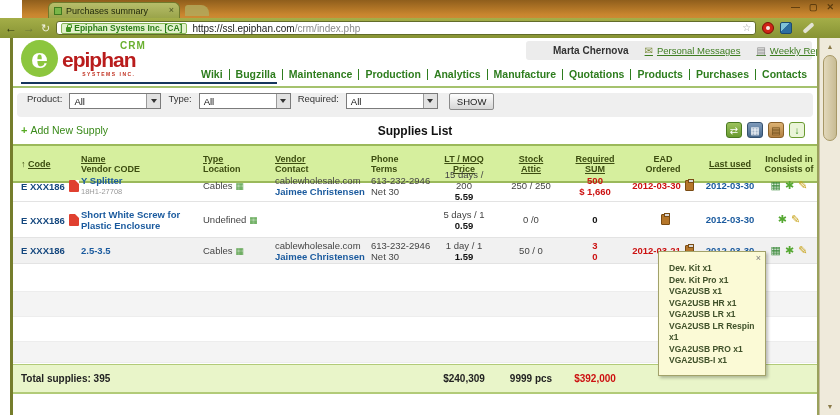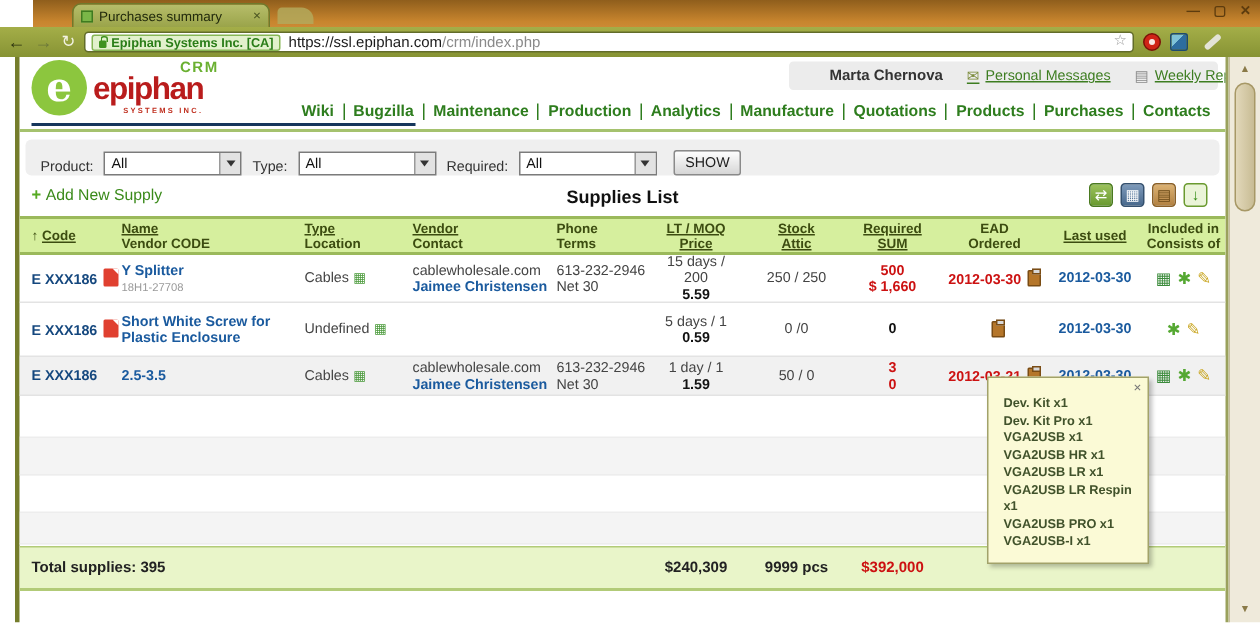--- a/index.html
+++ b/index.html
@@ -73,21 +73,21 @@
   .ulink .ic { font-size:10px; text-decoration:none; display:inline-block; }
   .ic-env { color:#7c8c3c; } .ic-rep { color:#8a8a8a; }
 
   .mainnav { position:absolute; right:4px; top:31px; display:flex; font-size:10.5px; font-weight:bold; color:#2e7d1e; }
   .mainnav span { padding:0 6px; border-right:1px solid #2e7d1e; cursor:pointer; line-height:11px; }
   .mainnav span:last-child { border-right:none; }
   .header-underline { position:absolute; left:0; right:0; top:48px; height:2px; background:#a5c26e; }
 
   
   .filterbar { position:absolute; top:55px; left:4px; right:4px; height:24px; background:#efefef;
-    border-radius:4px; display:flex; align-items:flex-end; gap:7px; padding:0 10px; font-size:9.5px; color:#333; }
+    border-radius:4px; display:flex; align-items:flex-start; gap:7px; padding:0 10px; font-size:9.5px; color:#333; }
   .flabel { white-space:nowrap; }
   .sel { width:92px; height:16px; background:#fff; border:1px solid #7b7b7b; display:flex; align-items:center;
     padding-left:4px; font-size:9.5px; color:#111; cursor:pointer; }
   .sel .arrow { margin-left:auto; width:14px; align-self:stretch; background:#e2e2e2; border-left:1px solid #9a9a9a;
     display:flex; align-items:center; justify-content:center; }
   .tri { width:0; height:0; border-left:3px solid transparent; border-right:3px solid transparent; border-top:4px solid #333; }
   .showbtn { height:17px; padding:0 7px; font-size:9.5px; color:#222; background:linear-gradient(#fefefe,#d6d6d6);
     border:1px solid #8a8a8a; border-radius:2px; margin-left:4px; cursor:pointer; font-family:inherit; }
 
   
@@ -100,21 +100,21 @@
   .act { width:16px; height:16px; border-radius:3px; display:flex; align-items:center; justify-content:center;
     font-size:10px; color:#fff; cursor:pointer; }
   .act-transfer { background:linear-gradient(#9cc25c,#699a30); border:1px solid #4a7a20; }
   .act-calc { background:linear-gradient(#7e9aba,#48688c); border:1px solid #34506e; }
   .act-boxes { background:linear-gradient(#dcb273,#b28142); border:1px solid #8a6028; color:#6a4a18; }
   .act-down { background:#eaf4d8; border:1px solid #6a9a30; color:#2e8a10; font-weight:bold; }
 
   
   .grid { display:grid; grid-template-columns:60px 122px 72px 96px 66px 62px 64px 64px 72px 62px 1fr;
     padding-left:8px; }
-  .thead { position:absolute; top:106px; left:0; right:0; height:26px; background:#d6ef9e;
+  .thead { position:absolute; top:106px; left:0; right:0; height:39px; background:#d6ef9e;
     border-top:2px solid #9bb95b; border-bottom:2px solid #9bb95b; color:#3c4c10;
     font-size:9px; font-weight:bold; align-items:center; }
   .h1,.h2 { display:block; line-height:10px; }
   .u { text-decoration:underline; cursor:pointer; }
   .ta-r { text-align:center; padding-right:8px; }
   .ta-c { text-align:center; }
 
   .tbody { position:absolute; top:131px; left:0; right:0; }
   .trow { font-size:9.5px; color:#444; border-bottom:1px solid #e3e3e3; align-items:center; }
   .r0 { height:33px; } .r1 { height:36px; } .r2 { height:26px; background:#f1f1f1; }

